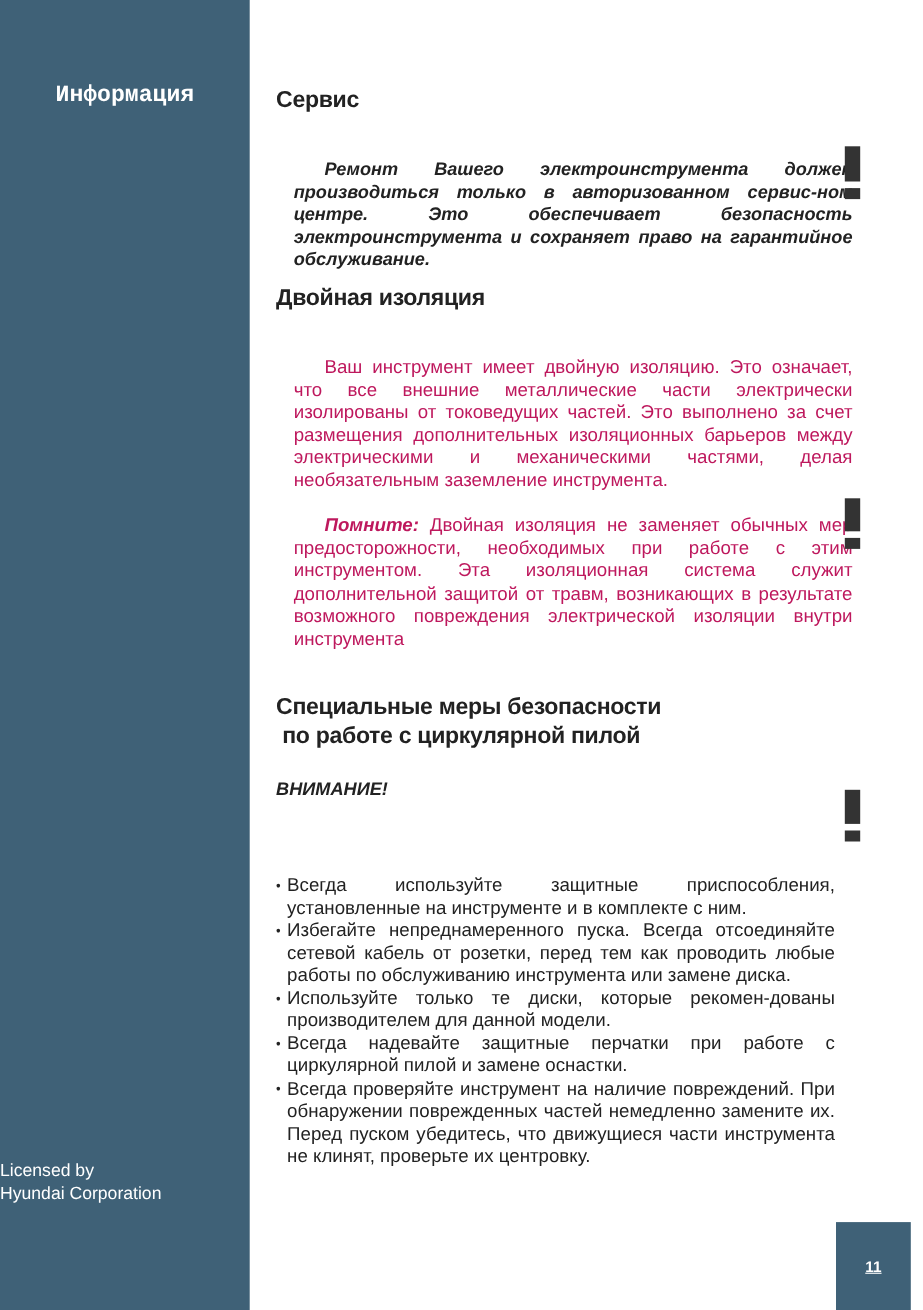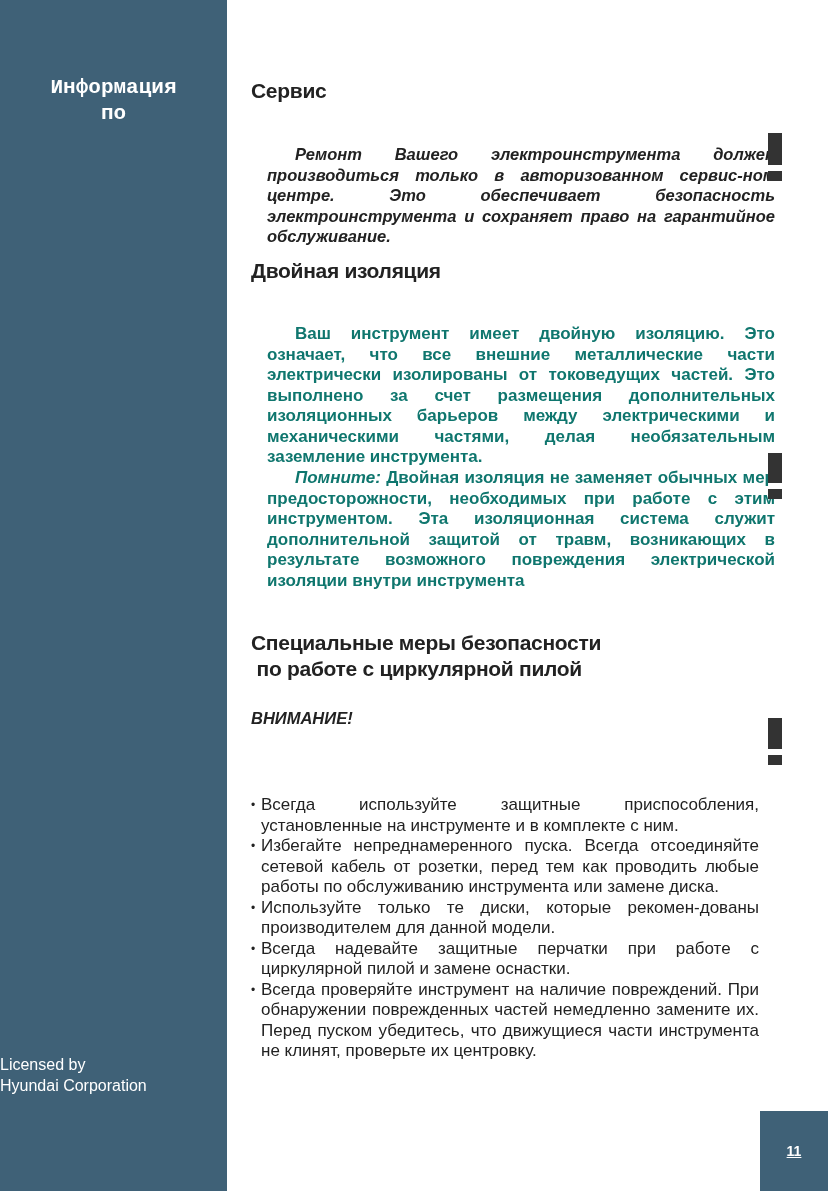--- a/index.html
+++ b/index.html
@@ -34,21 +34,21 @@
     h2 {
       margin: 0; font-weight: bold; font-size: 21px; line-height: 26px; color: #222;
       letter-spacing: -0.3px;
     }
     p { margin: 16px; }
     .bold-italic-para {
       font-weight: bold; font-style: italic; font-size: 16.5px; line-height: 20.5px;
       text-align: justify; color: #222;
     }
     .para {
-      font-size: 17px; line-height: 20.5px; text-align: justify; color: #0f766e; font-weight: bold;
+      font-size: 17px; line-height: 20.5px; text-align: justify; color: #be185d;
     }
     .indent { text-indent: 28px; }
     .excl {
       position: absolute; left: 768px; width: 14px;
     }
     .excl .bar { width: 14px; background: #333; }
     .excl .dot { width: 14px; height: 10px; background: #333; margin-top: 6px; }
     ul.bullets { list-style: none; margin: 0; padding: 0; }
     ul.bullets li {
       position: relative; padding-left: 10px; font-size: 17px; line-height: 20.5px;
@@ -60,21 +60,20 @@
     .warn-title {
       font-weight: bold; font-style: italic; font-size: 16.5px; line-height: 20.5px;
     }
   </style>
 </head>
 <body>
 
 <div class="sidebar">
   <div class="sidebar-title">
     <span>Информация</span>
-    <span>по</span>
   </div>
   <div class="license">
     <span>Licensed by</span>
     <span>Hyundai Corporation</span>
   </div>
 </div>
 
 <h2 class="content" style="top:78px;">Сервис</h2>
 <p class="content bold-italic-para indent" style="top:128px;">Ремонт Вашего электроинструмента должен производиться только в авторизованном сервис-ном центре. Это обеспечивает безопасность электроинструмента и сохраняет право на гарантийное обслуживание.</p>
 <div class="excl" style="top:133px;">

